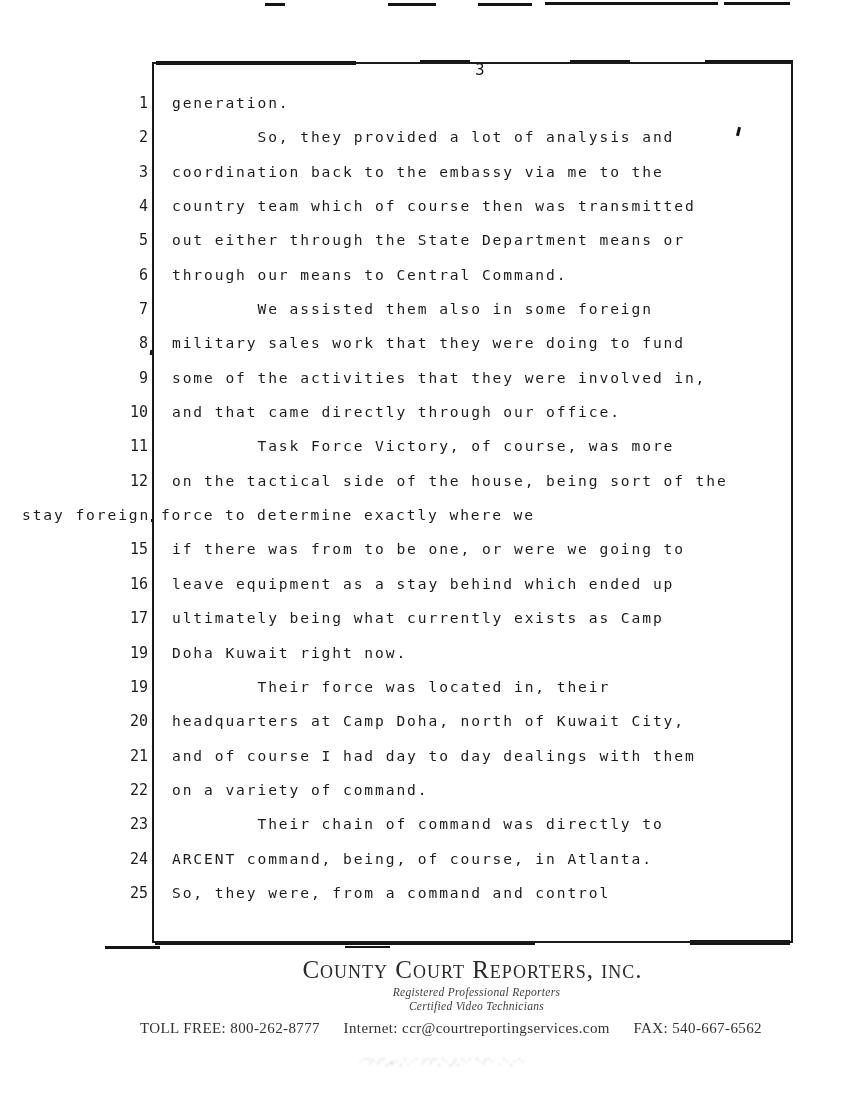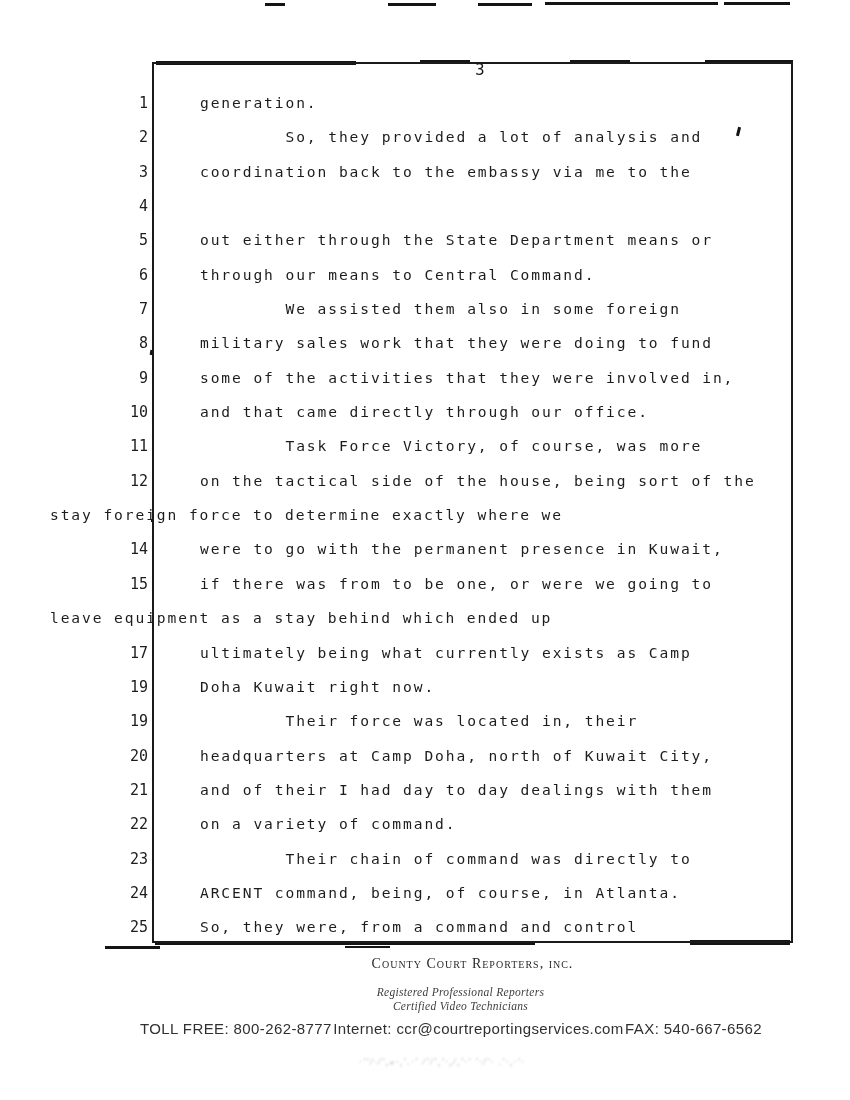--- a/index.html
+++ b/index.html
@@ -33,50 +33,50 @@
     height:34.35px; line-height:34.35px;
     color:#1c1c1c;
   }
   .num {
     flex:0 0 148px; width:148px;
     text-align:right;
     font-size:15px; letter-spacing:0;
     padding-right:2px;
   }
   .txt {
-    margin-left:50px;
+    margin-left:22px;
     white-space:pre;
     font-size:14.6px;
     letter-spacing:1.9px;
   }
 
   
   .footer-brand {
     position:absolute; left:152px; top:956px; width:641px;
     text-align:center;
     font-family:"Liberation Serif", serif;
     font-variant-caps:small-caps;
-    font-size:14px; letter-spacing:1px;
+    font-size:25px; letter-spacing:1px;
     color:#2a2a2a;
   }
   .footer-tagline1, .footer-tagline2 {
-    position:absolute; left:140px; width:641px;
+    position:absolute; left:156px; width:641px;
     text-align:center;
     font-family:"Liberation Serif", serif;
     font-style:italic;
     font-size:11.5px; letter-spacing:0.3px;
     color:#3d3d3d;
   }
   .footer-tagline1 { top:986px; }
   .footer-tagline2 { top:1000px; }
 
   .footer-contact {
     position:absolute; left:140px; top:1020px; width:622px;
     display:flex; justify-content:space-between;
-    font-family:Liberation Sans, sans-serif;
+    font-family:Liberation Serif, serif;
     font-size:15px; letter-spacing:0.4px;
     color:#303030;
   }
 
   .fine-print {
     position:absolute; left:152px; top:1057px; width:580px;
     text-align:center;
     font-family:"Liberation Serif", serif;
     font-style:italic;
     font-size:9.5px; letter-spacing:1.5px;
@@ -141,20 +141,21 @@
       <div class="txt">        So, they provided a lot of analysis and</div>
     </div>
 
     <div class="row">
       <div class="num">3</div>
       <div class="txt">coordination back to the embassy via me to the</div>
     </div>
 
     <div class="row">
       <div class="num">4</div>
+      <div class="txt">country team which of course then was transmitted</div>
     </div>
 
     <div class="row">
       <div class="num">5</div>
       <div class="txt">out either through the State Department means or</div>
     </div>
 
     <div class="row">
       <div class="num">6</div>
       <div class="txt">through our means to Central Command.</div>
@@ -187,31 +188,28 @@
 
     <div class="row">
       <div class="num">12</div>
       <div class="txt">on the tactical side of the house, being sort of the</div>
     </div>
 
     <div class="row">
       <div class="txt">stay foreign force to determine exactly where we</div>
     </div>
 
-    <div class="row">
-      <div class="num">14</div>
-      <div class="txt">were to go with the permanent presence in Kuwait,</div>
-    </div>
 
     <div class="row">
       <div class="num">15</div>
       <div class="txt">if there was from to be one, or were we going to</div>
     </div>
 
     <div class="row">
+      <div class="num">16</div>
       <div class="txt">leave equipment as a stay behind which ended up</div>
     </div>
 
     <div class="row">
       <div class="num">17</div>
       <div class="txt">ultimately being what currently exists as Camp</div>
     </div>
 
     <div class="row">
       <div class="num">19</div>
@@ -223,21 +221,21 @@
       <div class="txt">        Their force was located in, their</div>
     </div>
 
     <div class="row">
       <div class="num">20</div>
       <div class="txt">headquarters at Camp Doha, north of Kuwait City,</div>
     </div>
 
     <div class="row">
       <div class="num">21</div>
-      <div class="txt">and of their I had day to day dealings with them</div>
+      <div class="txt">and of course I had day to day dealings with them</div>
     </div>
 
     <div class="row">
       <div class="num">22</div>
       <div class="txt">on a variety of command.</div>
     </div>
 
     <div class="row">
       <div class="num">23</div>
       <div class="txt">        Their chain of command was directly to</div>

